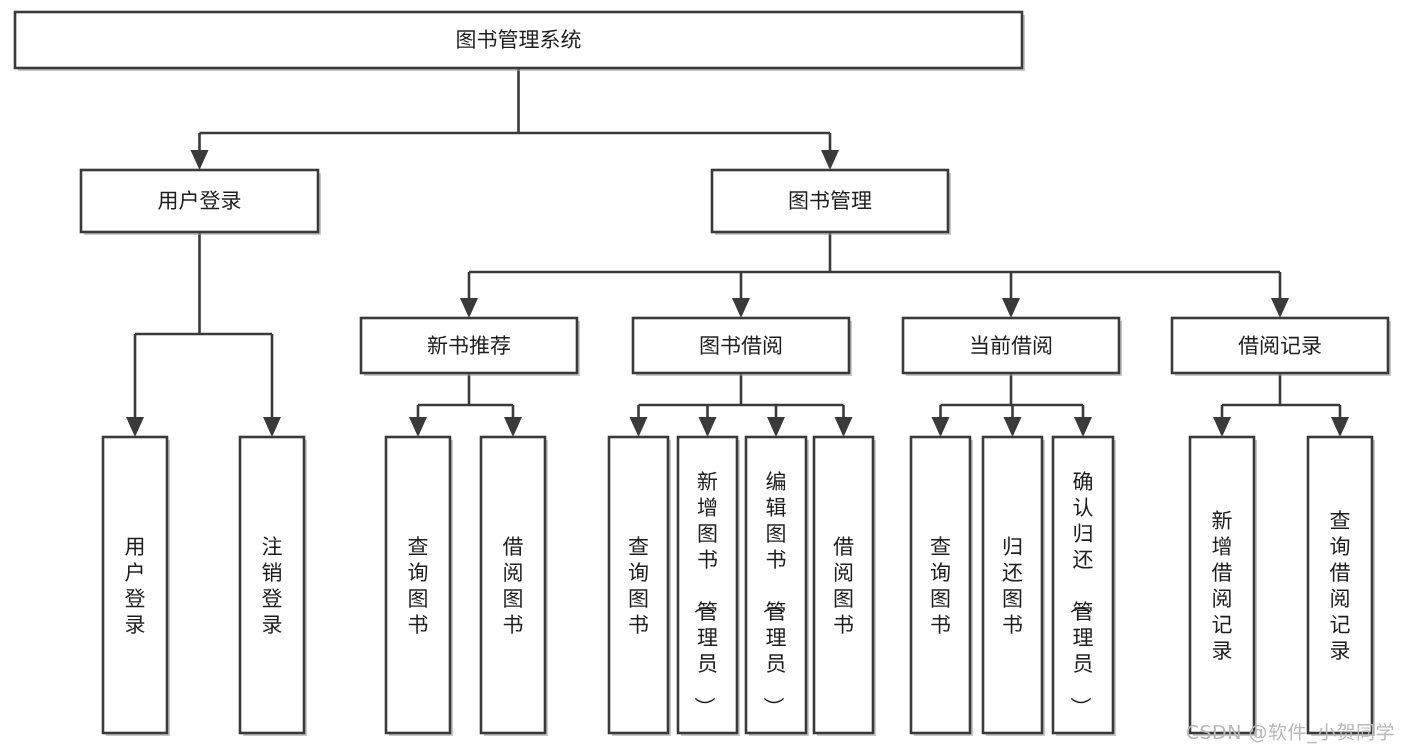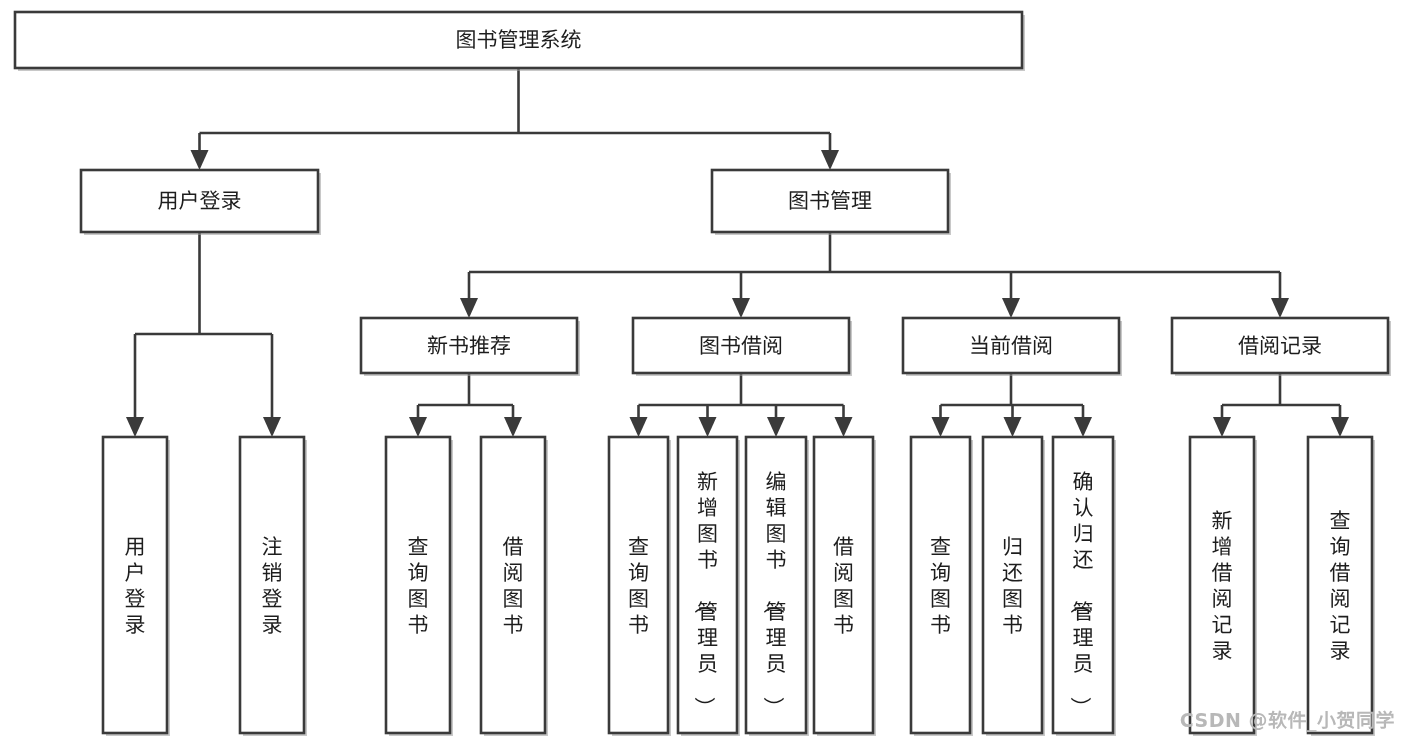--- a/index.html
+++ b/index.html
@@ -56,28 +56,27 @@
   }
   .node-label-v {
     font-family: "DejaVu Sans", "Liberation Sans", sans-serif;
     font-size: 21px;
     fill: #1d1d1d;
     text-anchor: middle;
   }
   .watermark-text {
     position: absolute;
     right: 10px;
-    bottom: 15px;
+    bottom: 3px;
     font-family: "DejaVu Sans", "Liberation Sans", sans-serif;
     font-size: 19px;
     color: #b8b8b8;
     white-space: nowrap;
     letter-spacing: 0.5px;
     pointer-events: none;
-    font-weight: bold;
   }
 </style>
 </head>
 <body>
 
 <div id="diagram-root">
 
   <svg id="tree-svg" viewBox="0 0 1405 747">
     <g id="layer-connectors">
         <path d="M518.5 68 L518.5 133" class="connector"></path>

